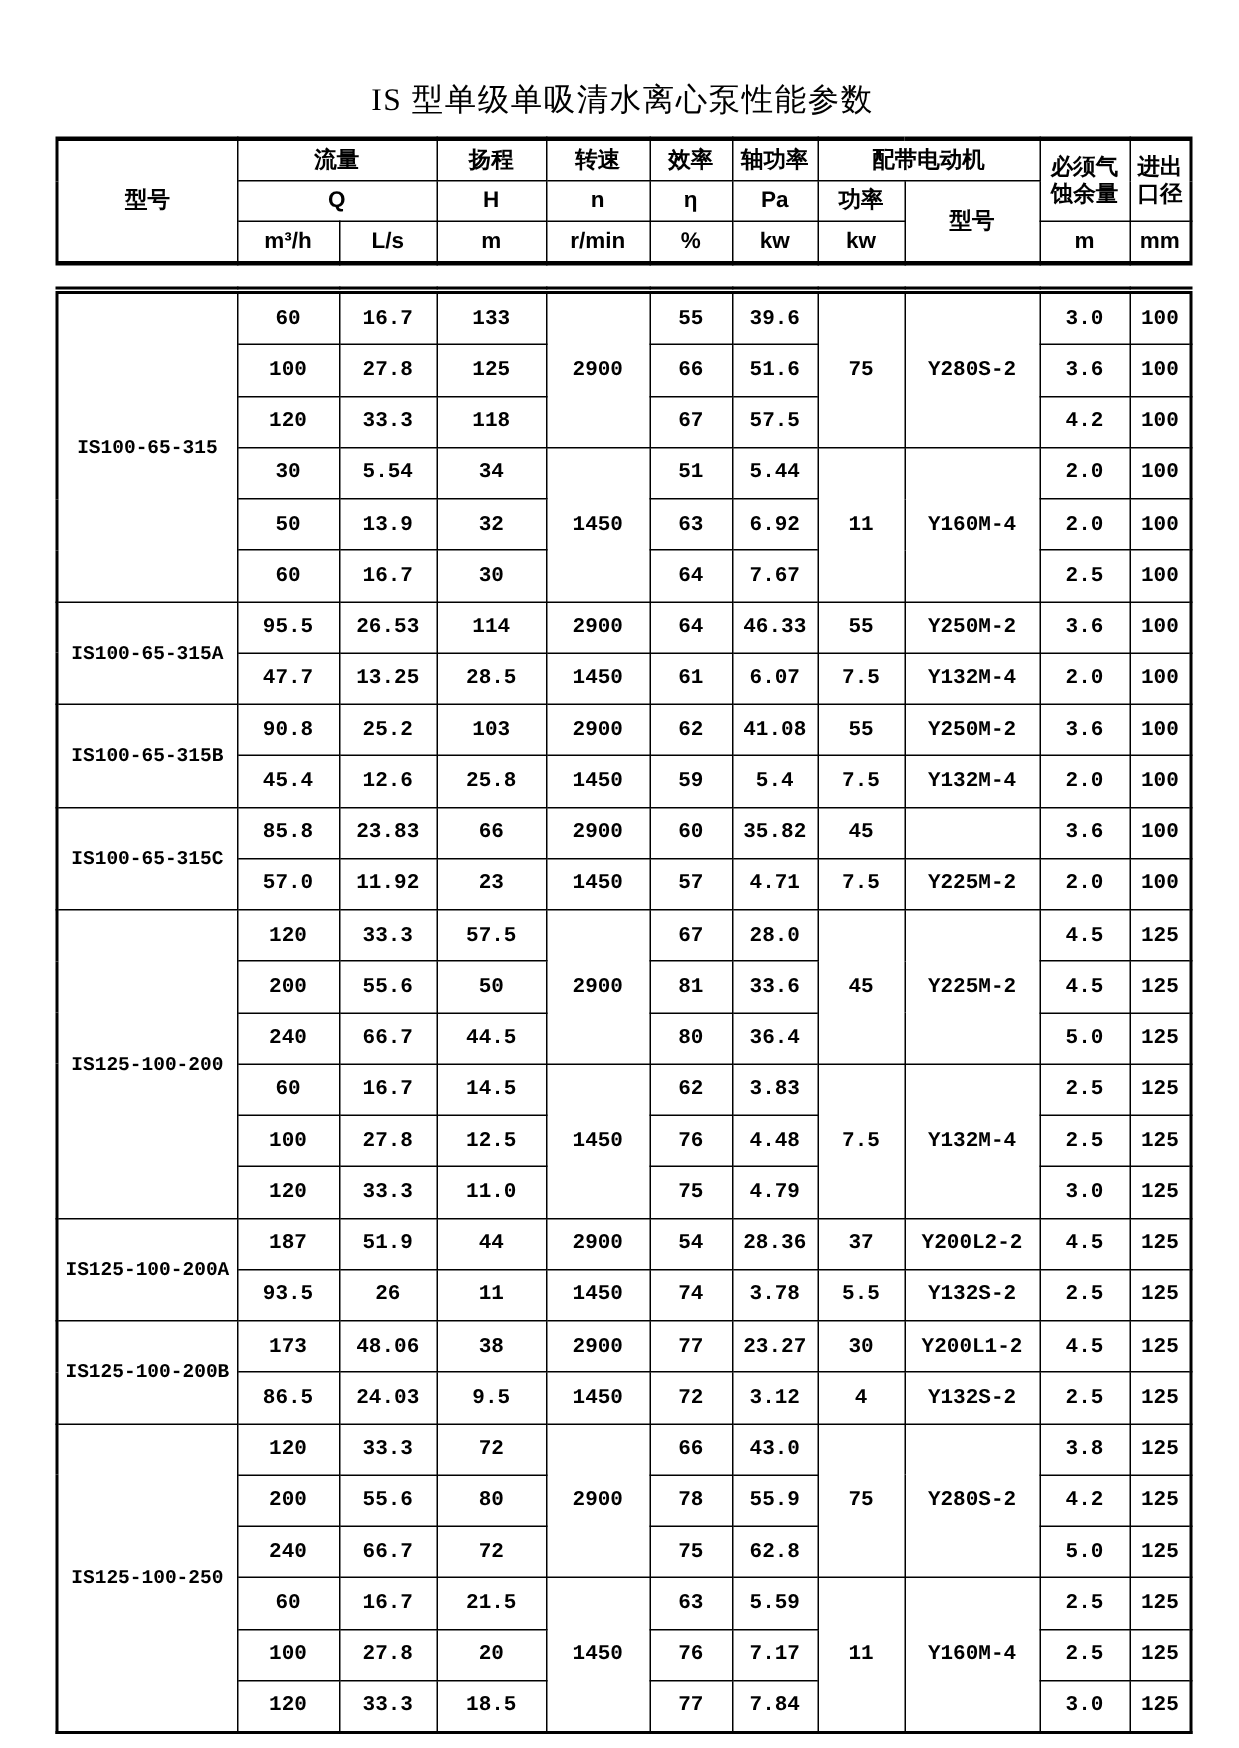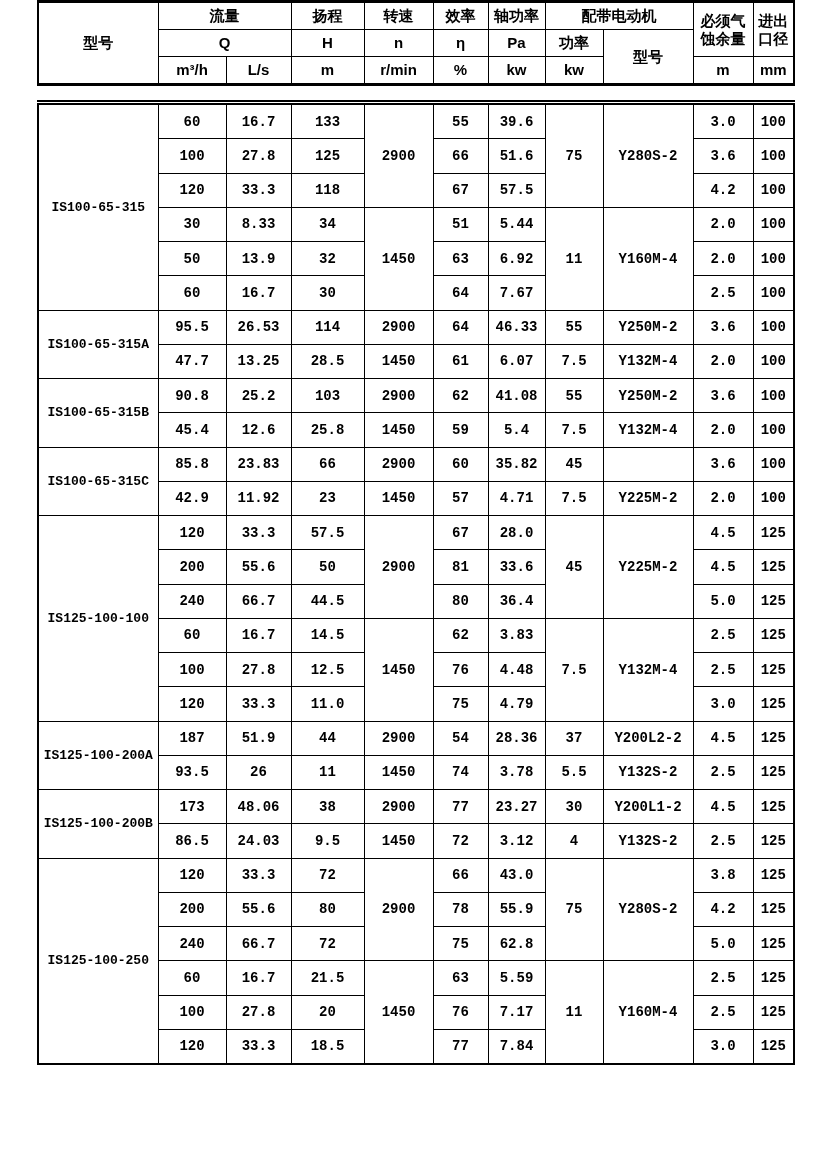--- a/index.html
+++ b/index.html
@@ -70,20 +70,21 @@
   }
   table.body-tbl td.pump-model-cell {
     font-size: 13px;
   }
 </style>
 </head>
 <body>
 
 <div class="page">
 
+  <h1 class="doc-title">IS 型单级单吸清水离心泵性能参数</h1>
 
   <table class="tbl header-tbl">
     <colgroup>
       <col style="width:120px">
         <col style="width:68px">
         <col style="width:65px">
       <col style="width:73px">
         <col style="width:69px">
         <col style="width:55px">
       <col style="width:57px">
@@ -168,21 +169,21 @@
           <td class="flow-m3h-cell">120</td>
           <td class="flow-ls-cell">33.3</td>
           <td class="head-cell">118</td>
           <td class="efficiency-cell">67</td>
           <td class="shaft-power-cell">57.5</td>
           <td class="npsh-cell">4.2</td>
           <td class="port-cell">100</td>
         </tr>
         <tr>
           <td class="flow-m3h-cell">30</td>
-          <td class="flow-ls-cell">8.33</td>
+          <td class="flow-ls-cell">5.54</td>
           <td class="head-cell">34</td>
           <td rowspan="3" class="speed-cell">1450</td>
           <td class="efficiency-cell">51</td>
           <td class="shaft-power-cell">5.44</td>
           <td rowspan="3" class="motor-power-cell">11</td>
           <td rowspan="3" class="motor-model-cell">Y160M-4</td>
           <td class="npsh-cell">2.0</td>
           <td class="port-cell">100</td>
         </tr>
         <tr>
@@ -260,33 +261,33 @@
           <td class="head-cell">66</td>
           <td class="speed-cell">2900</td>
           <td class="efficiency-cell">60</td>
           <td class="shaft-power-cell">35.82</td>
           <td class="motor-power-cell">45</td>
           <td class="motor-model-cell"></td>
           <td class="npsh-cell">3.6</td>
           <td class="port-cell">100</td>
         </tr>
         <tr>
-          <td class="flow-m3h-cell">42.9</td>
+          <td class="flow-m3h-cell">57.0</td>
           <td class="flow-ls-cell">11.92</td>
           <td class="head-cell">23</td>
           <td class="speed-cell">1450</td>
           <td class="efficiency-cell">57</td>
           <td class="shaft-power-cell">4.71</td>
           <td class="motor-power-cell">7.5</td>
           <td class="motor-model-cell">Y225M-2</td>
           <td class="npsh-cell">2.0</td>
           <td class="port-cell">100</td>
         </tr>
         <tr>
-          <td rowspan="6" class="pump-model-cell">IS125-100-100</td>
+          <td rowspan="6" class="pump-model-cell">IS125-100-200</td>
           <td class="flow-m3h-cell">120</td>
           <td class="flow-ls-cell">33.3</td>
           <td class="head-cell">57.5</td>
           <td rowspan="3" class="speed-cell">2900</td>
           <td class="efficiency-cell">67</td>
           <td class="shaft-power-cell">28.0</td>
           <td rowspan="3" class="motor-power-cell">45</td>
           <td rowspan="3" class="motor-model-cell">Y225M-2</td>
           <td class="npsh-cell">4.5</td>
           <td class="port-cell">125</td>

